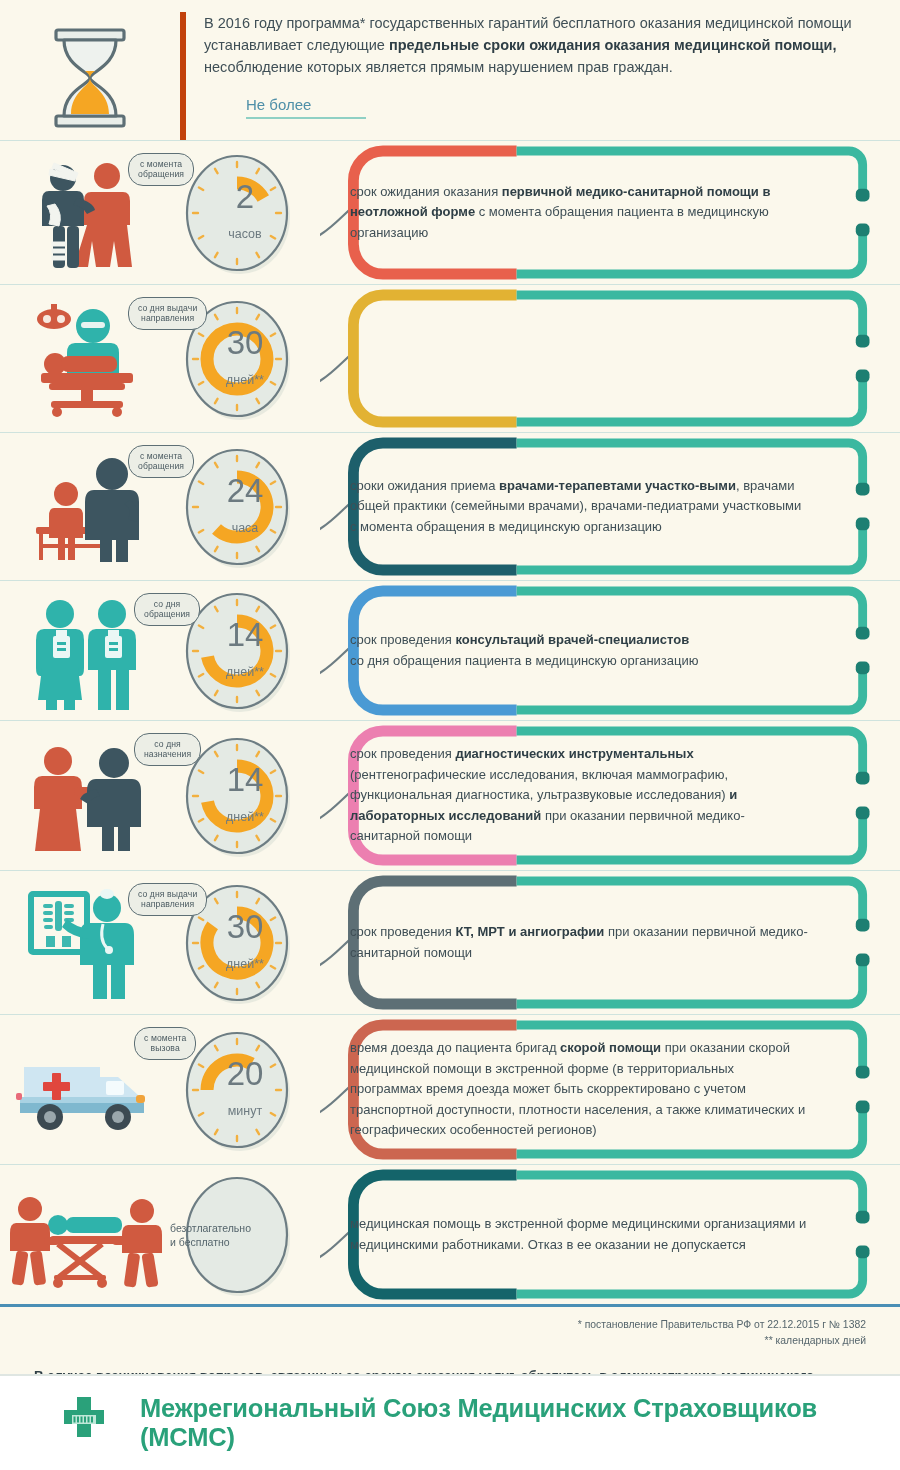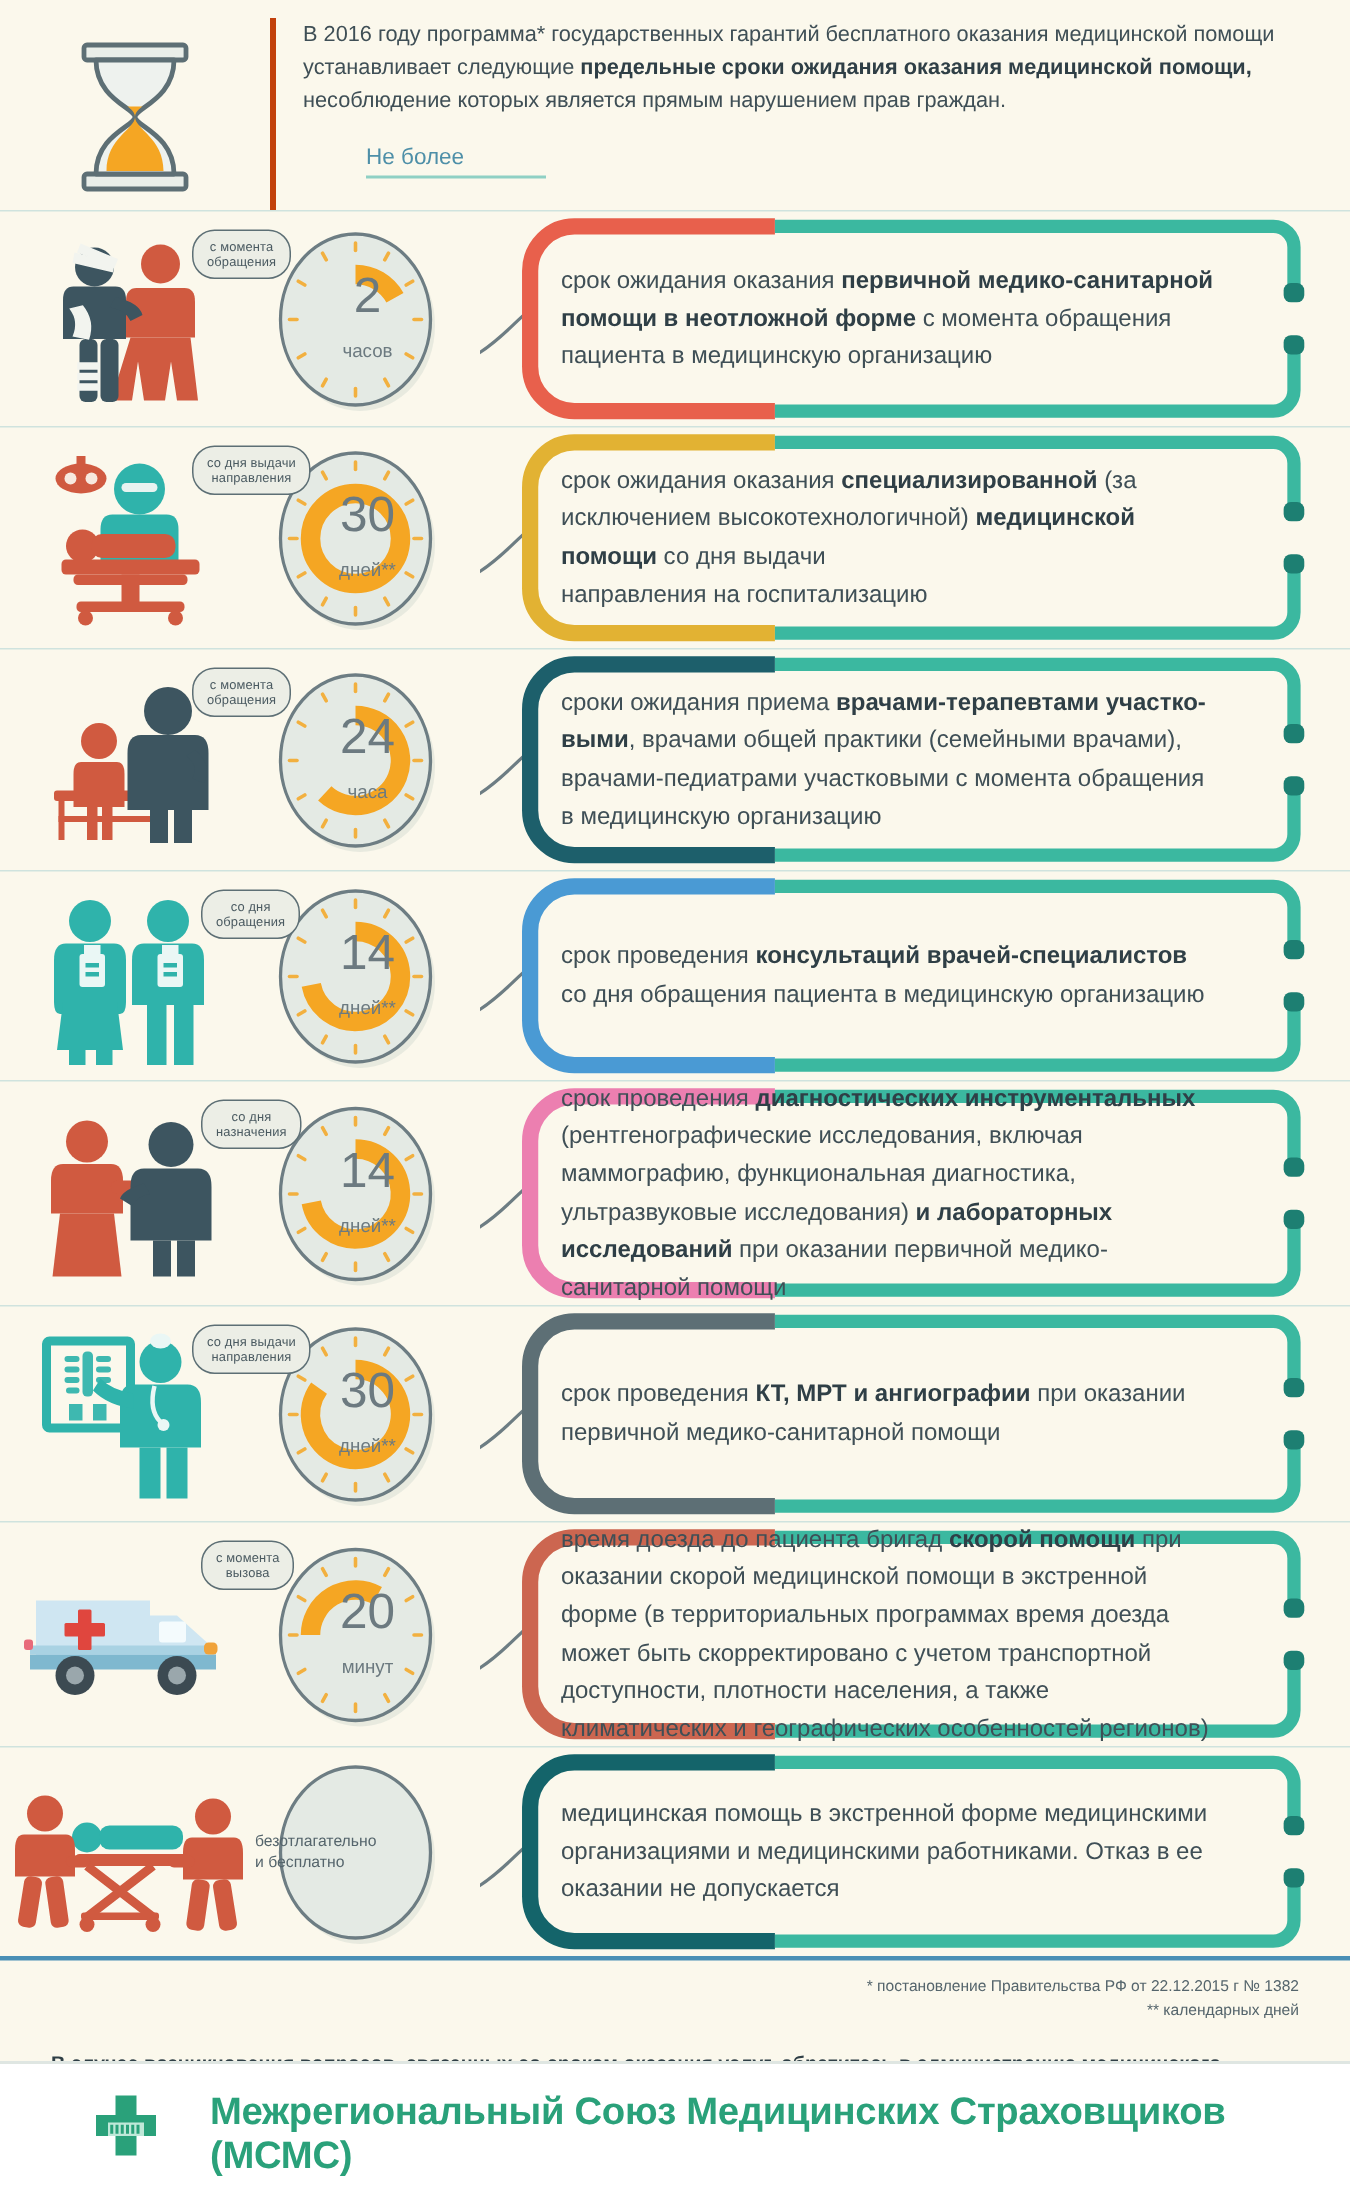--- a/index.html
+++ b/index.html
@@ -8,21 +8,21 @@
     background: #fbf8ec;
     font-family: "Liberation Sans", sans-serif;
     color: #3a4a50;
     overflow: hidden;
     position: relative;
   }
 
   
   .header { display: flex; padding: 12px 0 0 0; height: 140px; }
   .hourglass-wrap { width: 180px; display: flex; align-items: flex-start; justify-content: center; padding-top: 14px; }
-  .header-text-wrap { flex: 1; padding-right: 30px; border-left: 4px solid #c2410c; padding-left: 18px; }
+  .header-text-wrap { flex: 1; padding-right: 30px; border-left: 6px solid #c2410c; padding-left: 18px; }
   .header-text { font-size: 14.5px; line-height: 1.52; color: #3f4f56; }
   .header-text b { font-weight: bold; color: #2f3f46; }
   .ne-bolee { font-size: 15px; color: #4e8fa8; margin-top: 18px; padding-left: 42px; }
   .ne-bolee-rule { height: 2px; background: #8fd0c4; width: 120px; margin: 4px 0 0 42px; }
 
   
   .row {
     position: relative;
     display: flex;
     align-items: center;
@@ -78,23 +78,23 @@
   .panel {
     position: relative;
     flex: 1;
     height: 100%;
     display: flex; align-items: center;
   }
   .panel-svg { position: absolute; inset: 0; width: 100%; height: 100%; }
   .panel-text {
     position: relative;
     z-index: 3;
-    margin-left: 54px;
+    margin-left: 30px;
     margin-right: 90px;
-    font-size: 16px;
+    font-size: 13px;
     line-height: 1.58;
     color: #3f4f56;
   }
   .panel-text b { font-weight: bold; color: #2f3f46; }
 
   
   .footnotes {
     border-top: 3px solid #4a8fb5;
     padding: 10px 34px 0 0;
     text-align: right;
@@ -265,21 +265,20 @@
 
     <path d="M 200 10 L 64 10 A 30 30 0 0 0 34 40
              L 34 108 A 30 30 0 0 0 64 138 L 200 138" fill="none" stroke="#e2b233" stroke-width="11" stroke-linecap="butt"></path>
 
     <path d="M 200 10 L 538 10 A 14 14 0 0 1 552 24 L 552 60" fill="none" stroke="#3bb8a0" stroke-width="9" stroke-linecap="butt"></path>
     <path d="M 200 138 L 538 138 A 14 14 0 0 0 552 124 L 552 88" fill="none" stroke="#3bb8a0" stroke-width="9" stroke-linecap="butt"></path>
 
     <rect x="545" y="50" width="14" height="13" rx="5" fill="#1d7f72"></rect>
     <rect x="545" y="85" width="14" height="13" rx="5" fill="#1d7f72"></rect>
   </svg></div>
-      <div class="panel-text">срок ожидания оказания <b>специализированной</b> (за исключением высокотехнологичной) <b>медицинской помощи</b>  со дня выдачи<br>направления на госпитализацию</div>
     </div>
     </div>
     <div class="row" style="height: 148px;">
     <div class="illus">
       <svg width="126" height="118" viewBox="0 0 126 118">
         <g fill="#d05a40">
           <circle cx="44" cy="46" r="12"></circle>
           <path d="M32 60 h24 q5 0 5 8 v22 h-34 v-22 q0-8 5-8z"></path>
           <rect x="36" y="90" width="7" height="22"></rect>
             <rect x="46" y="90" width="7" height="22"></rect>

